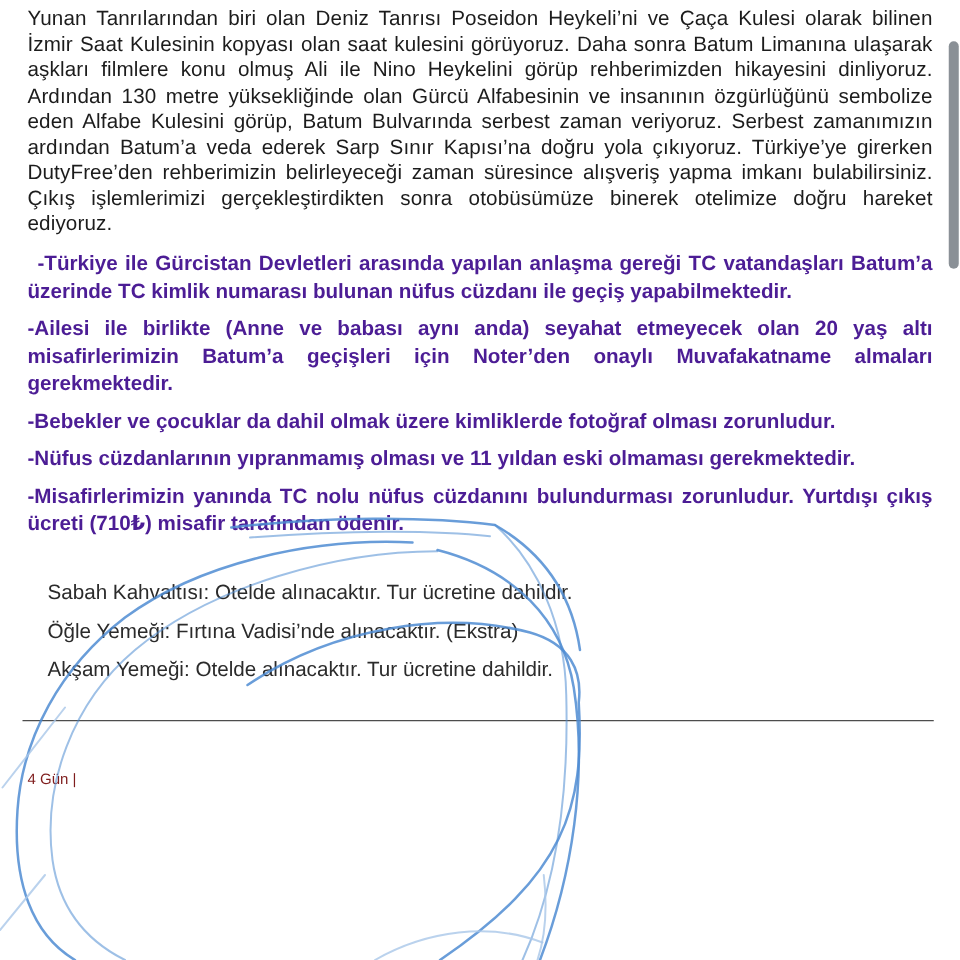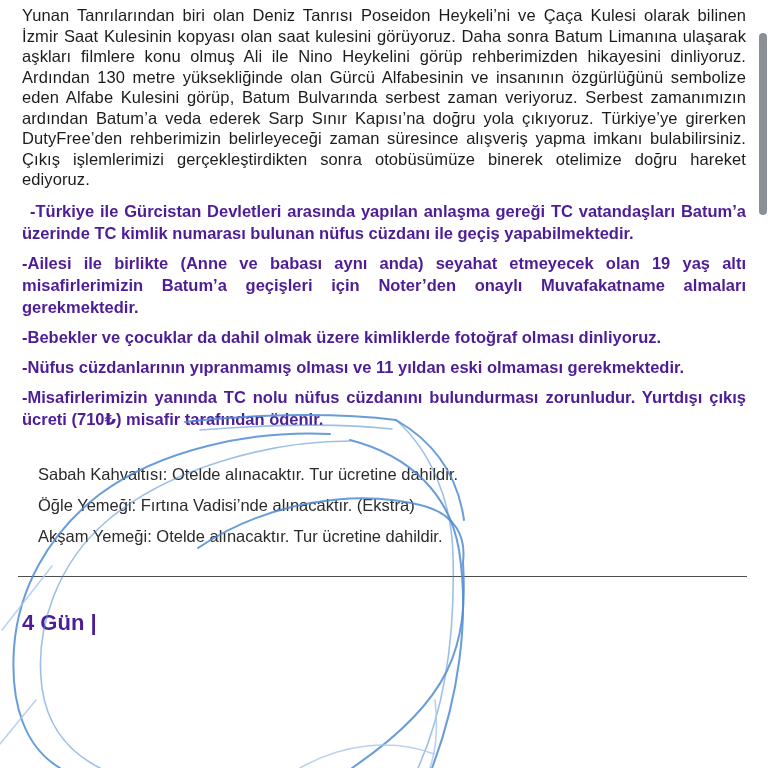--- a/index.html
+++ b/index.html
@@ -24,22 +24,22 @@
   .meals { margin-top: 33px; }
   .meal {
     font-size: 16.5px; line-height: 22px; margin: 0 0 9px 16px; color: #2b2b2b;
     text-align: left;
   }
   .divider {
     border: none; border-top: 1.5px solid #4d4d4d;
     margin: 29px 0 0 -4px; width: 729px; height: 0;
   }
   .footer-day {
-    font-weight: bold; font-size: 22px; line-height: 20px;
-    margin: 36px 0 0 0; color: #4c1d95;
+    font-weight: normal; font-size: 12px; line-height: 20px;
+    margin: 36px 0 0 0; color: #7f1d1d;
   }
 
   .pen-annotation {
     position: absolute; left: 0; top: 0; width: 768px; height: 768px;
     z-index: 5; pointer-events: none;
   }
   .pen-main  { fill: none; stroke: var(--pen, #4f8cd2); stroke-width: 2; stroke-linecap: round; opacity: 0.85; }
   .pen-soft  { fill: none; stroke: var(--pen, #4f8cd2); stroke-width: 1.6; stroke-linecap: round; opacity: 0.55; }
   .pen-light { fill: none; stroke: var(--pen-light, #a9c7e8); stroke-width: 1.6; stroke-linecap: round; opacity: 0.8; }
 
@@ -51,22 +51,22 @@
 </head>
 <body style="background: rgb(255, 255, 255); color: rgb(31, 31, 31);">
 
 <div class="page">
 
   <div class="content">
 
     <p class="intro">Yunan Tanrılarından biri olan Deniz Tanrısı Poseidon Heykeli’ni ve Çaça Kulesi olarak bilinen İzmir Saat Kulesinin kopyası olan saat kulesini görüyoruz. Daha sonra Batum Limanına ulaşarak aşkları filmlere konu olmuş Ali ile Nino Heykelini görüp rehberimizden hikayesini dinliyoruz. Ardından 130 metre yüksekliğinde olan Gürcü Alfabesinin ve insanının özgürlüğünü sembolize eden Alfabe Kulesini görüp, Batum Bulvarında serbest zaman veriyoruz. Serbest zamanımızın ardından Batum’a veda ederek Sarp Sınır Kapısı’na doğru yola çıkıyoruz. Türkiye’ye girerken DutyFree’den rehberimizin belirleyeceği zaman süresince alışveriş yapma imkanı bulabilirsiniz. Çıkış işlemlerimizi gerçekleştirdikten sonra otobüsümüze binerek otelimize doğru hareket ediyoruz.</p>
 
     <p class="notice ind">-Türkiye ile Gürcistan Devletleri arasında yapılan anlaşma gereği TC vatandaşları Batum’a üzerinde TC kimlik numarası bulunan nüfus cüzdanı ile geçiş yapabilmektedir.</p>
-    <p class="notice">-Ailesi ile birlikte (Anne ve babası aynı anda) seyahat etmeyecek olan 19 yaş altı misafirlerimizin Batum’a geçişleri için Noter’den onaylı Muvafakatname almaları gerekmektedir.</p>
-    <p class="notice">-Bebekler ve çocuklar da dahil olmak üzere kimliklerde fotoğraf olması dinliyoruz.</p>
+    <p class="notice">-Ailesi ile birlikte (Anne ve babası aynı anda) seyahat etmeyecek olan 20 yaş altı misafirlerimizin Batum’a geçişleri için Noter’den onaylı Muvafakatname almaları gerekmektedir.</p>
+    <p class="notice">-Bebekler ve çocuklar da dahil olmak üzere kimliklerde fotoğraf olması zorunludur.</p>
     <p class="notice">-Nüfus cüzdanlarının yıpranmamış olması ve 11 yıldan eski olmaması gerekmektedir.</p>
     <p class="notice">-Misafirlerimizin yanında TC nolu nüfus cüzdanını bulundurması zorunludur. Yurtdışı çıkış ücreti (710₺) misafir tarafından ödenir.</p>
 
     <div class="meals">
       <p class="meal">Sabah Kahvaltısı: Otelde alınacaktır. Tur ücretine dahildir.</p>
       <p class="meal">Öğle Yemeği: Fırtına Vadisi’nde alınacaktır. (Ekstra)</p>
       <p class="meal">Akşam Yemeği: Otelde alınacaktır. Tur ücretine dahildir.</p>
     </div>
 
     <hr class="divider">

